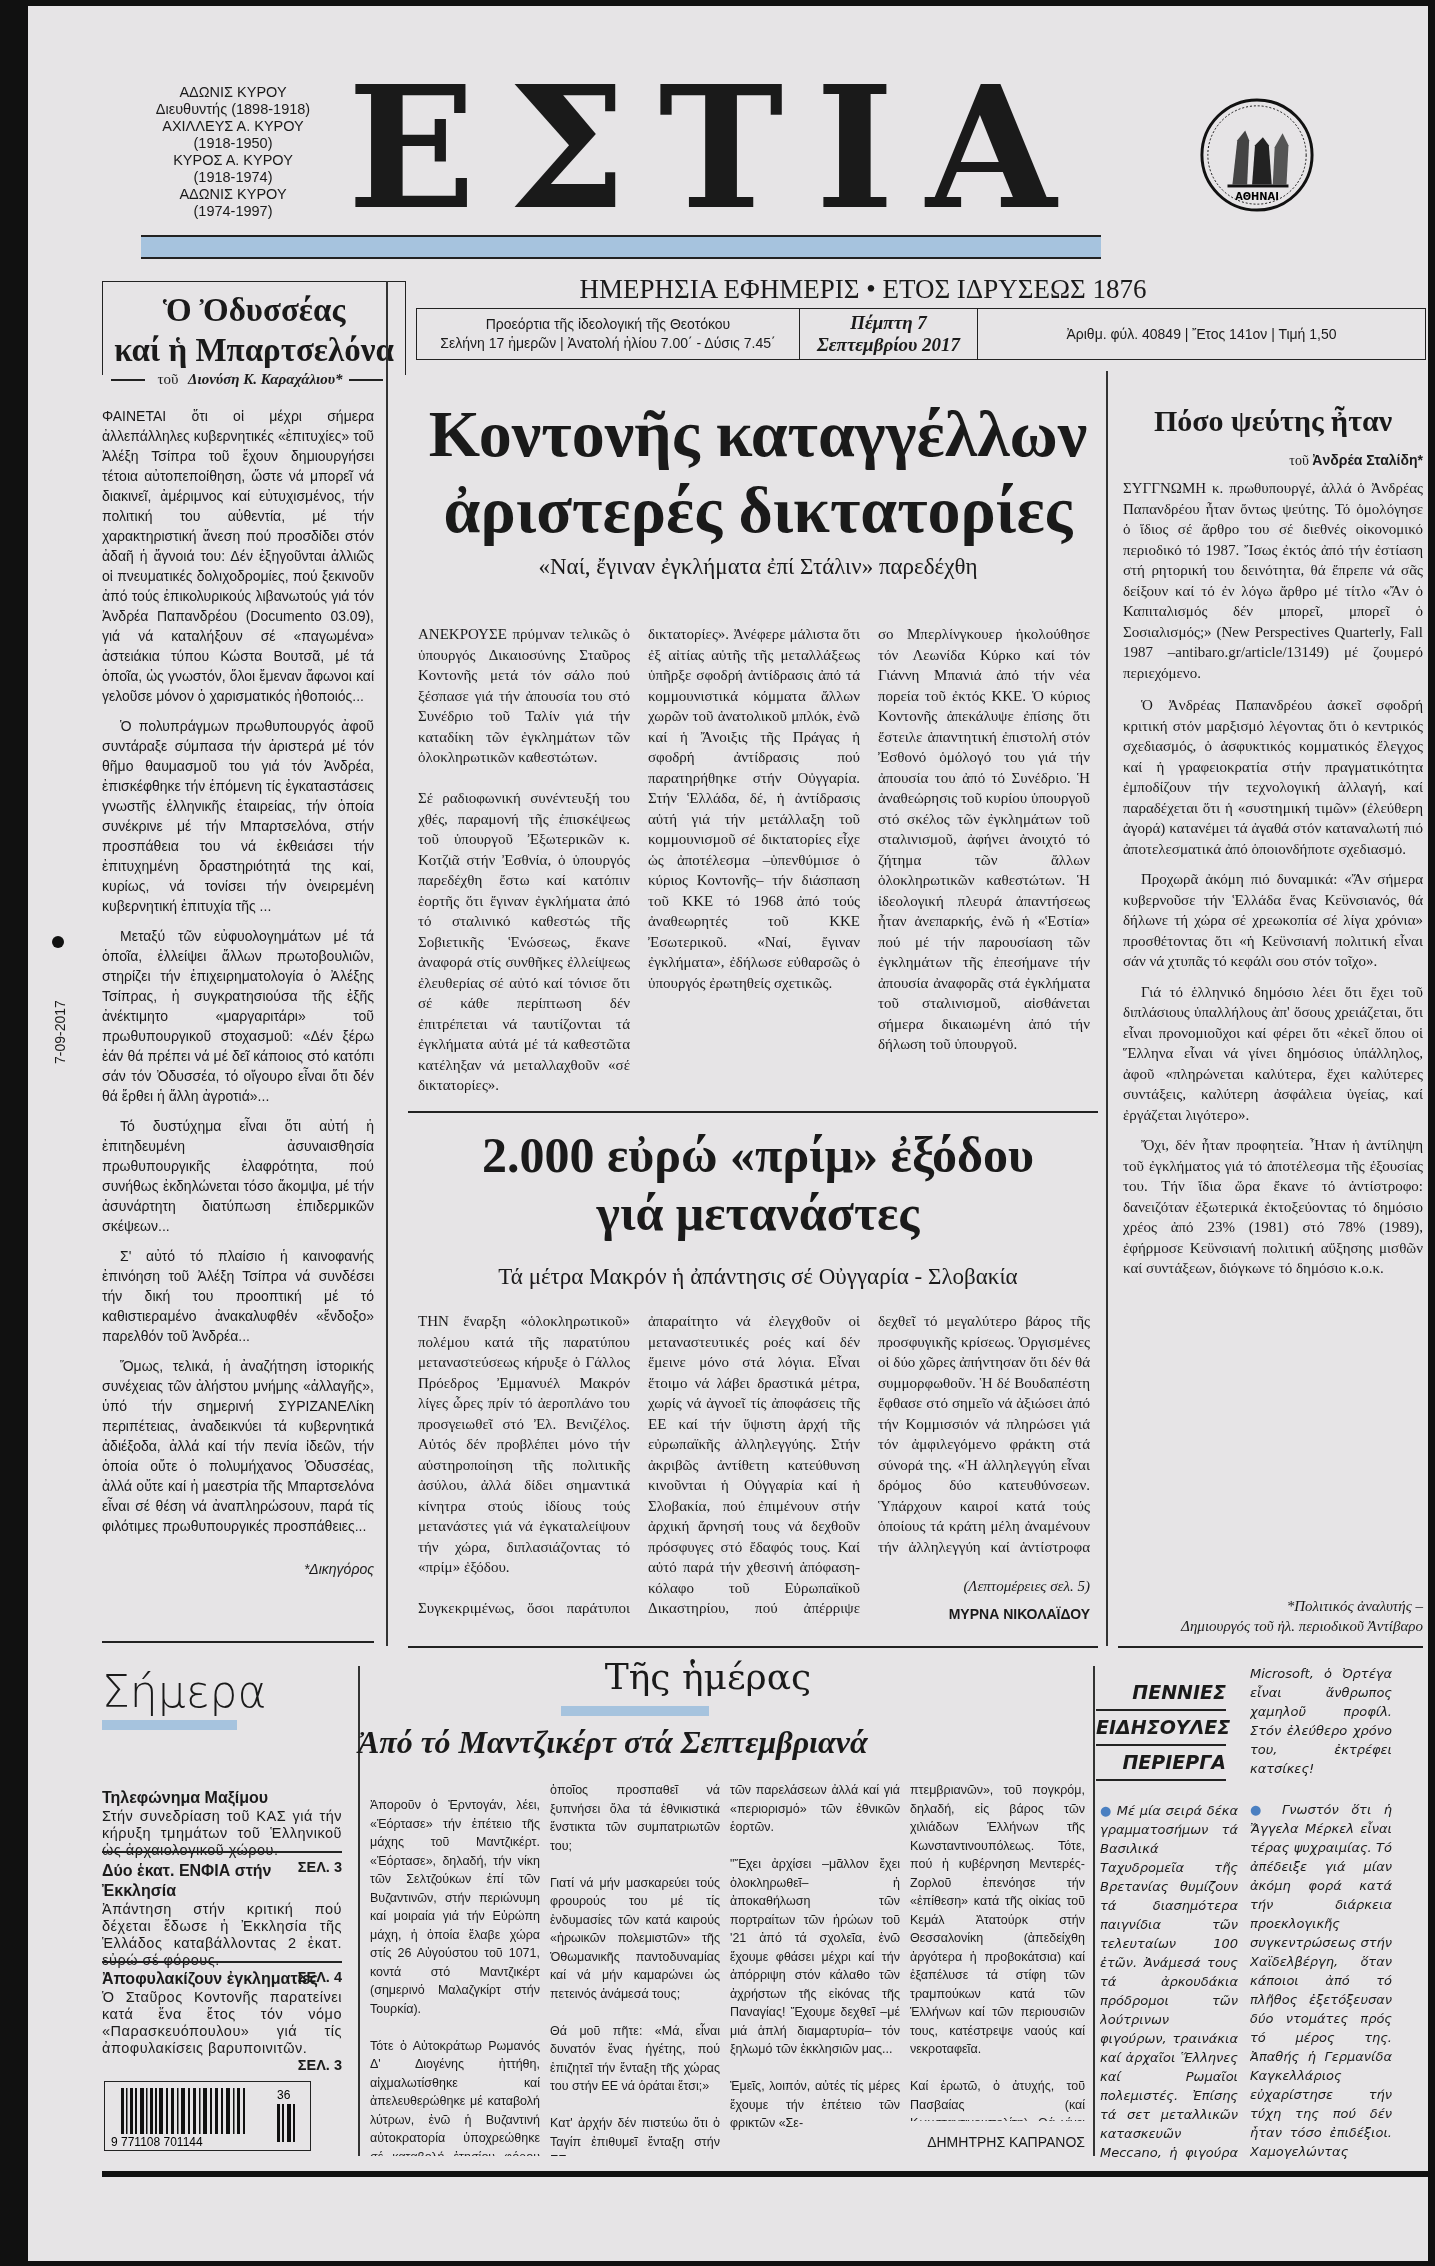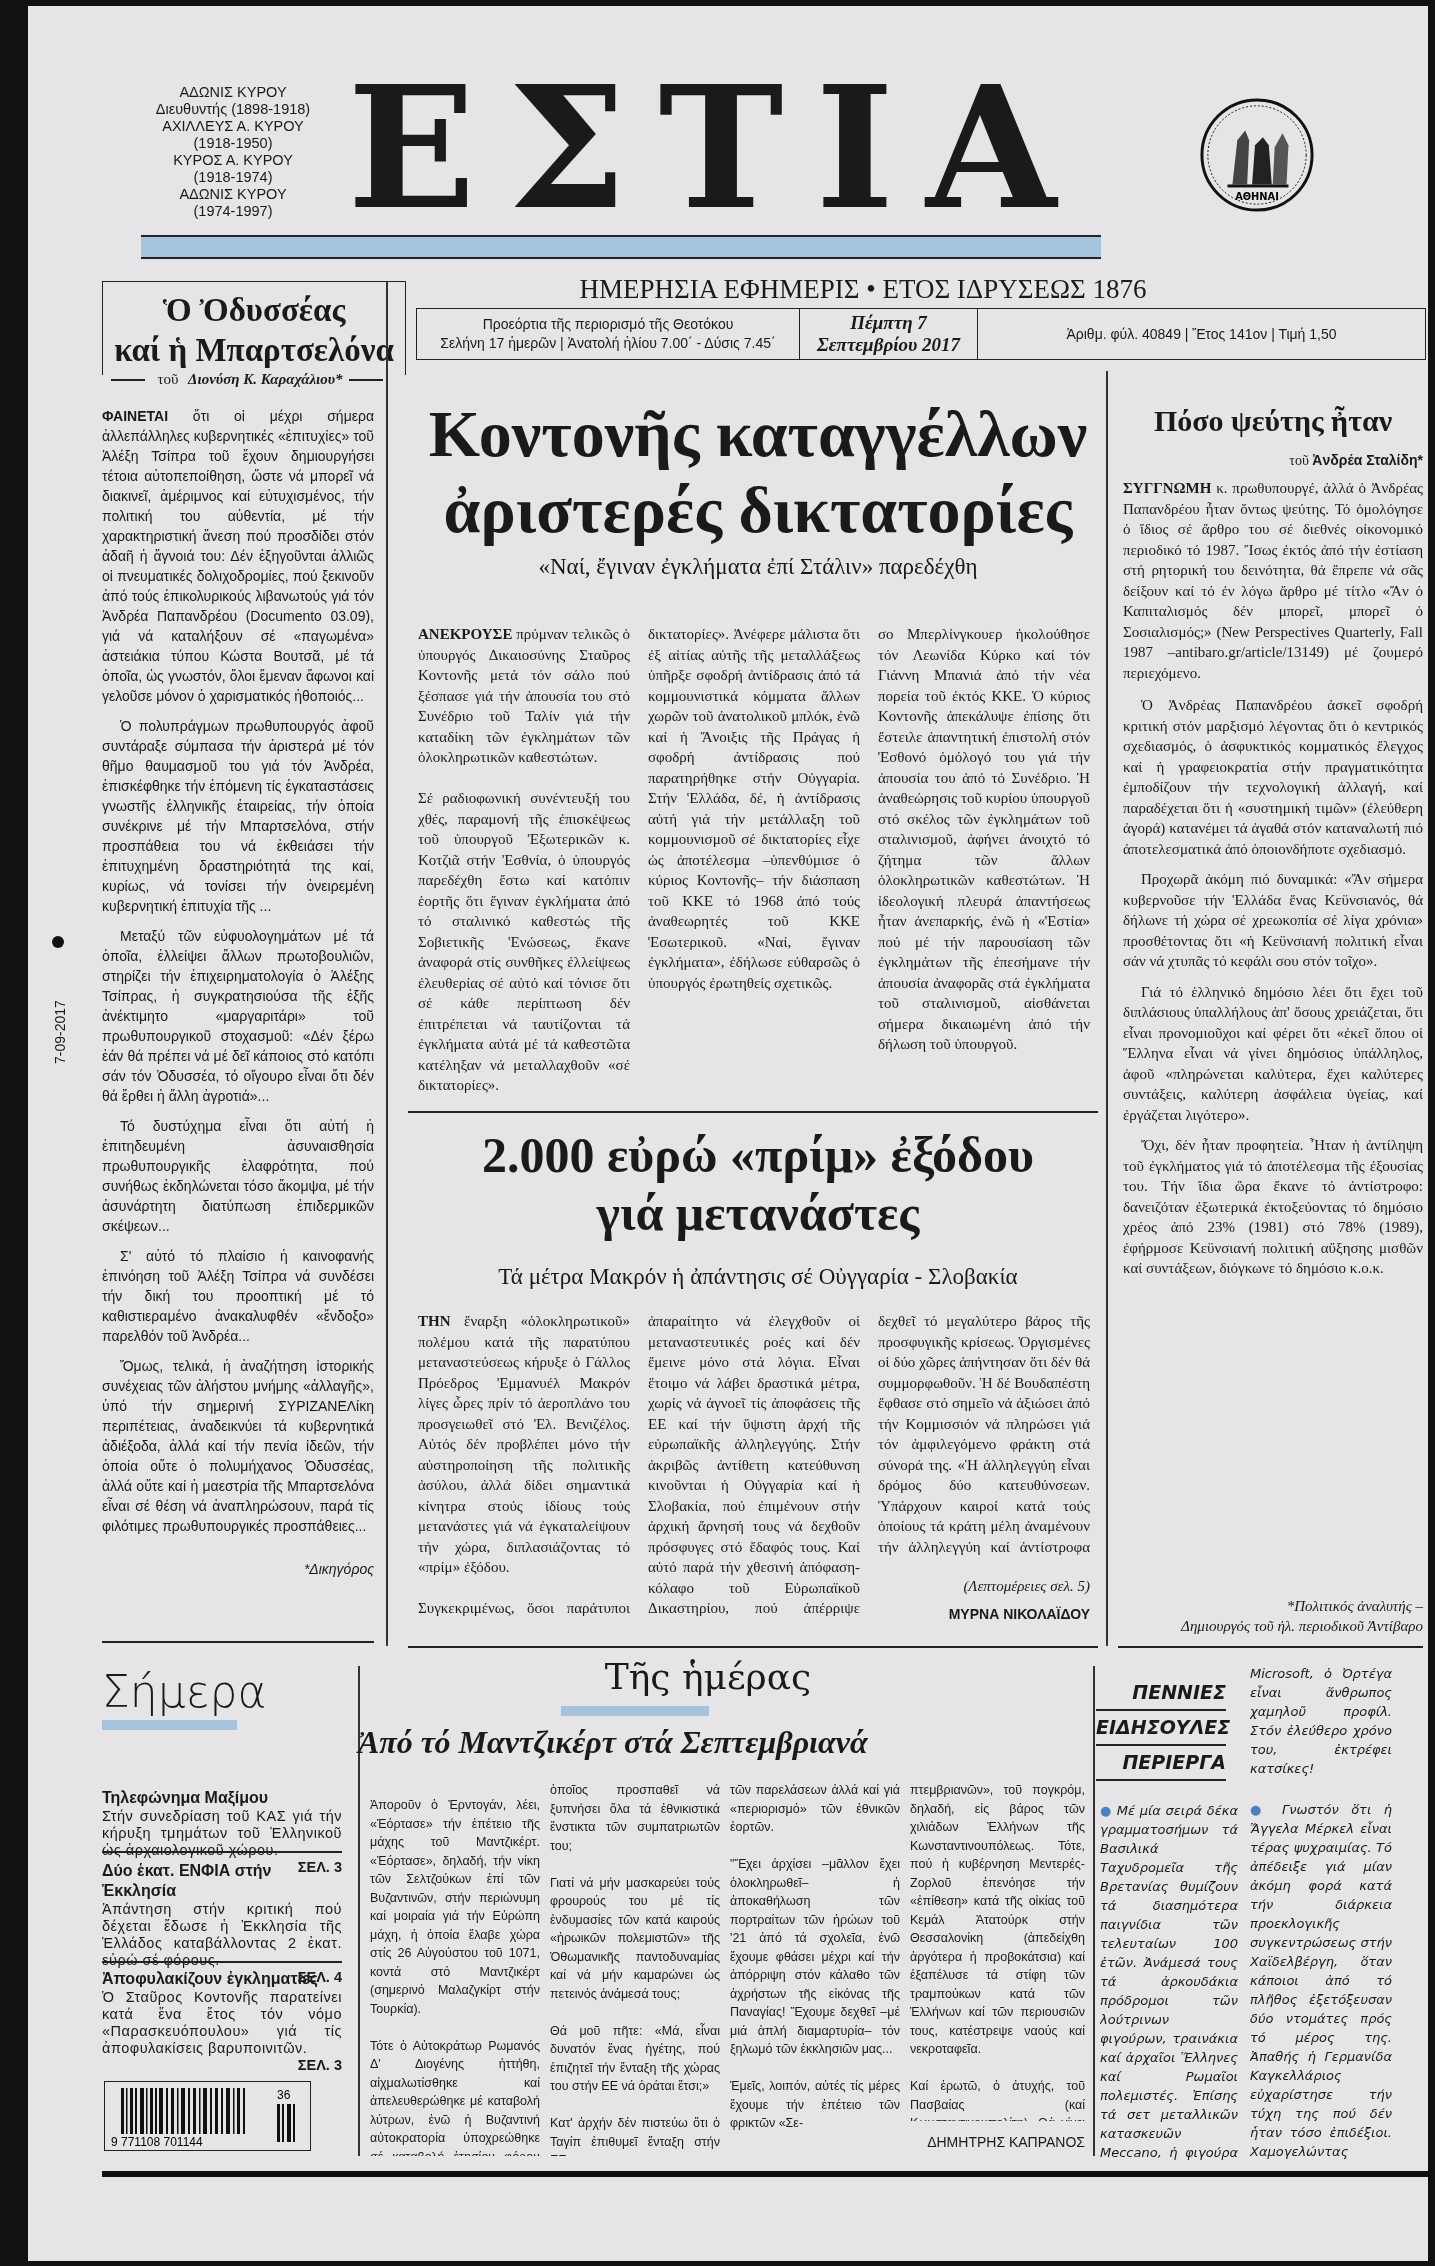--- a/index.html
+++ b/index.html
@@ -15,21 +15,21 @@
   .subtitle { left: 385px; top: 268px; width: 900px; text-align: center; font-size: 27px; }
   .datebar { left: 388px; top: 302px; width: 1010px; height: 52px; border: 1.5px solid #222; display: flex; }
   .datebar > div { display: flex; align-items: center; justify-content: center; text-align: center; }
   .db-left { width: 383px; font-size: 14px; line-height: 19px; border-right: 1.5px solid #222; flex-direction: column; }
   .db-mid { width: 178px; font-family: "Liberation Serif", serif; font-style: italic; font-weight: bold; font-size: 19px; border-right: 1.5px solid #222; }
   .db-right { flex: 1; font-size: 14px; }
   .vrule { background: #333; width: 1.5px; }
   .hrule { background: #222; height: 1.5px; }
   .col-text { font-size: 14px; line-height: 20px; text-align: justify; }
   .serif-text { font-family: "Liberation Serif", serif; font-size: 15px; line-height: 20.5px; text-align: justify; }
-  .kicker { font-weight: bold; }
+  .kicker { font-weight: normal; }
   .odys-box { left: 74px; top: 275px; width: 304px; height: 94px; border: 1.5px solid #222; border-bottom: none; text-align: center; font-family: "Liberation Serif", serif; font-weight: bold; font-size: 33px; line-height: 40px; padding-top: 8px; }
   .odys-by { left: 83px; top: 365px; width: 272px; display: flex; align-items: center; font-family: "Liberation Serif", serif; font-size: 15px; }
   .odys-by .line { flex: 1; height: 2px; background: #222; }
   .odys-by span { padding: 0 6px; }
   .odys-by i { font-weight: bold; }
   .main-head { left: 390px; top: 390px; width: 680px; text-align: center; font-family: "Liberation Serif", serif; font-weight: bold; font-size: 66px; line-height: 76px; }
   .main-sub { left: 390px; top: 548px; width: 680px; text-align: center; font-family: "Liberation Serif", serif; font-size: 23px; }
   .right-head { left: 1095px; top: 398px; width: 300px; text-align: center; font-family: "Liberation Serif", serif; font-weight: bold; font-size: 30px; }
   .right-by { left: 1095px; top: 446px; width: 300px; text-align: right; font-family: "Liberation Serif", serif; font-size: 14px; }
   .right-by b { font-family: "Liberation Sans", sans-serif; }
@@ -75,21 +75,21 @@
     <path d="M76 90 L78 52 L86 38 L92 50 L90 90 Z" fill="#555"></path>
     <rect x="30" y="90" width="62" height="3" fill="#111"></rect>
     <text x="60" y="106" text-anchor="middle" font-size="10" font-family="DejaVu Sans, sans-serif" font-weight="bold">ΑΘΗΝΑΙ</text>
   </svg>
   <div class="abs blue-band"></div>
 
   <div class="abs subtitle serif">ΗΜΕΡΗΣΙΑ ΕΦΗΜΕΡΙΣ • ΕΤΟΣ ΙΔΡΥΣΕΩΣ 1876</div>
 
   <div class="abs datebar">
     <div class="db-left">
-      <span>Προεόρτια τῆς περιορισμό τῆς Θεοτόκου</span>
+      <span>Προεόρτια τῆς ἰδεολογική τῆς Θεοτόκου</span>
       <span>Σελήνη 17 ἡμερῶν | Ἀνατολή ἡλίου 7.00΄ - Δύσις 7.45΄</span>
     </div>
     <div class="db-mid">Πέμπτη 7 Σεπτεμβρίου 2017</div>
     <div class="db-right">Ἀριθμ. φύλ. 40849 | Ἔτος 141ον | Τιμή 1,50</div>
   </div>
 
   <div class="abs" style="left:22px;top:930px;width:20px;height:200px;">
     <div style="position:absolute;left:2px;top:0;width:12px;height:12px;border-radius:50%;background:#111;"></div>
     <div style="position:absolute;left:-40px;top:70px;width:100px;transform:rotate(-90deg);font-size:14px;">7-09-2017</div>
   </div>

